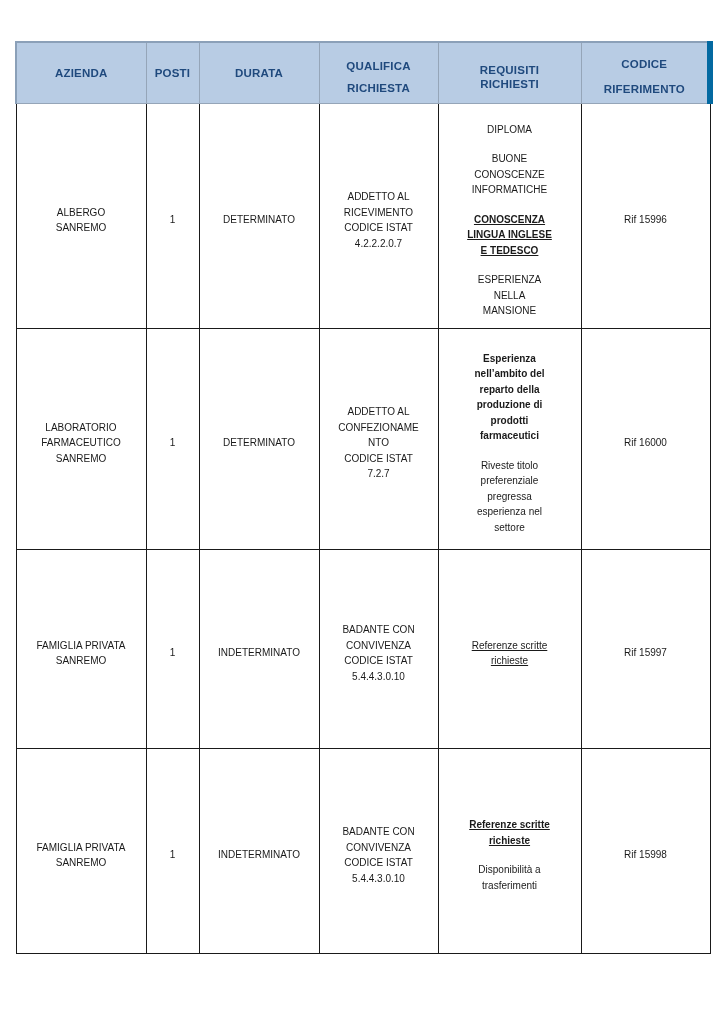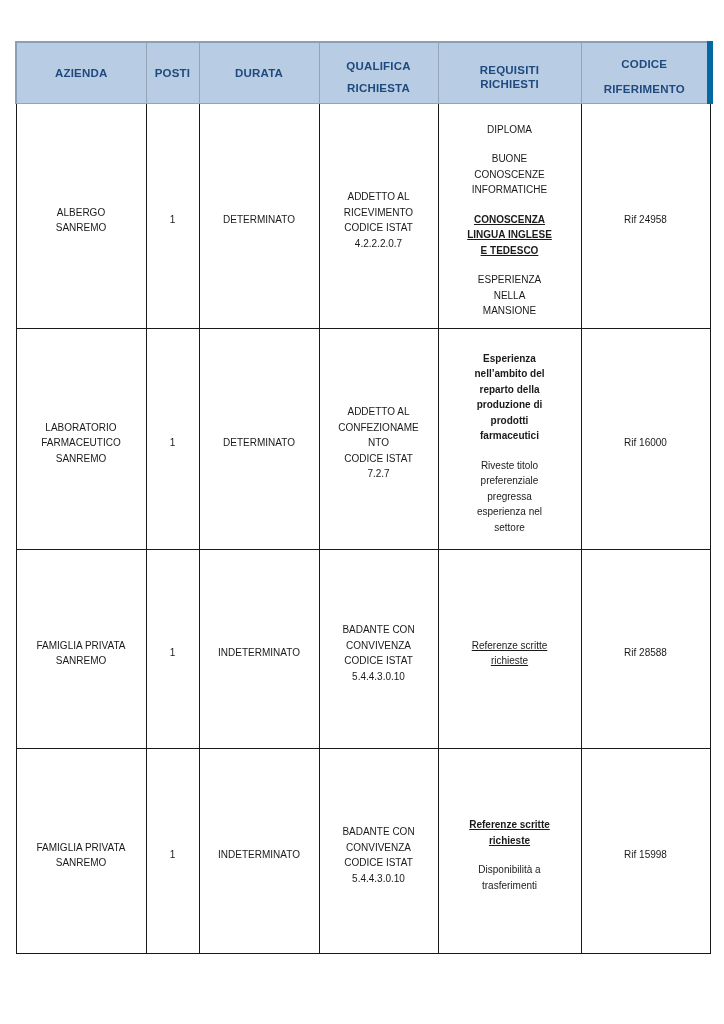--- a/index.html
+++ b/index.html
@@ -159,21 +159,21 @@
             <td class="qualifica">
               <span class="blk">ADDETTO AL<br>RICEVIMENTO<br>CODICE ISTAT<br>4.2.2.2.0.7</span>
             </td>
             <td class="requisiti req-top">
               <span class="blk">DIPLOMA</span>
               <span class="blk">BUONE<br>CONOSCENZE<br>INFORMATICHE</span>
               <span class="blk b-u">CONOSCENZA<br>LINGUA INGLESE<br>E TEDESCO</span>
               <span class="blk">ESPERIENZA<br>NELLA<br>MANSIONE</span>
             </td>
             <td class="codice">
-              <span class="blk">Rif 24958</span>
+              <span class="blk">Rif 15996</span>
             </td>
           </tr>
           <tr class="row-2">
             <td class="azienda">
               <span class="blk">LABORATORIO<br>FARMACEUTICO<br>SANREMO</span>
             </td>
             <td class="posti">
               <span class="blk">1</span>
             </td>
             <td class="durata">
@@ -200,21 +200,21 @@
             <td class="durata">
               <span class="blk">INDETERMINATO</span>
             </td>
             <td class="qualifica">
               <span class="blk">BADANTE CON<br>CONVIVENZA<br>CODICE ISTAT<br>5.4.4.3.0.10</span>
             </td>
             <td class="requisiti">
               <span class="blk u-only">Referenze scritte<br>richieste</span>
             </td>
             <td class="codice">
-              <span class="blk">Rif 28588</span>
+              <span class="blk">Rif 15997</span>
             </td>
           </tr>
           <tr class="row-4">
             <td class="azienda">
               <span class="blk">FAMIGLIA PRIVATA<br>SANREMO</span>
             </td>
             <td class="posti">
               <span class="blk">1</span>
             </td>
             <td class="durata">

